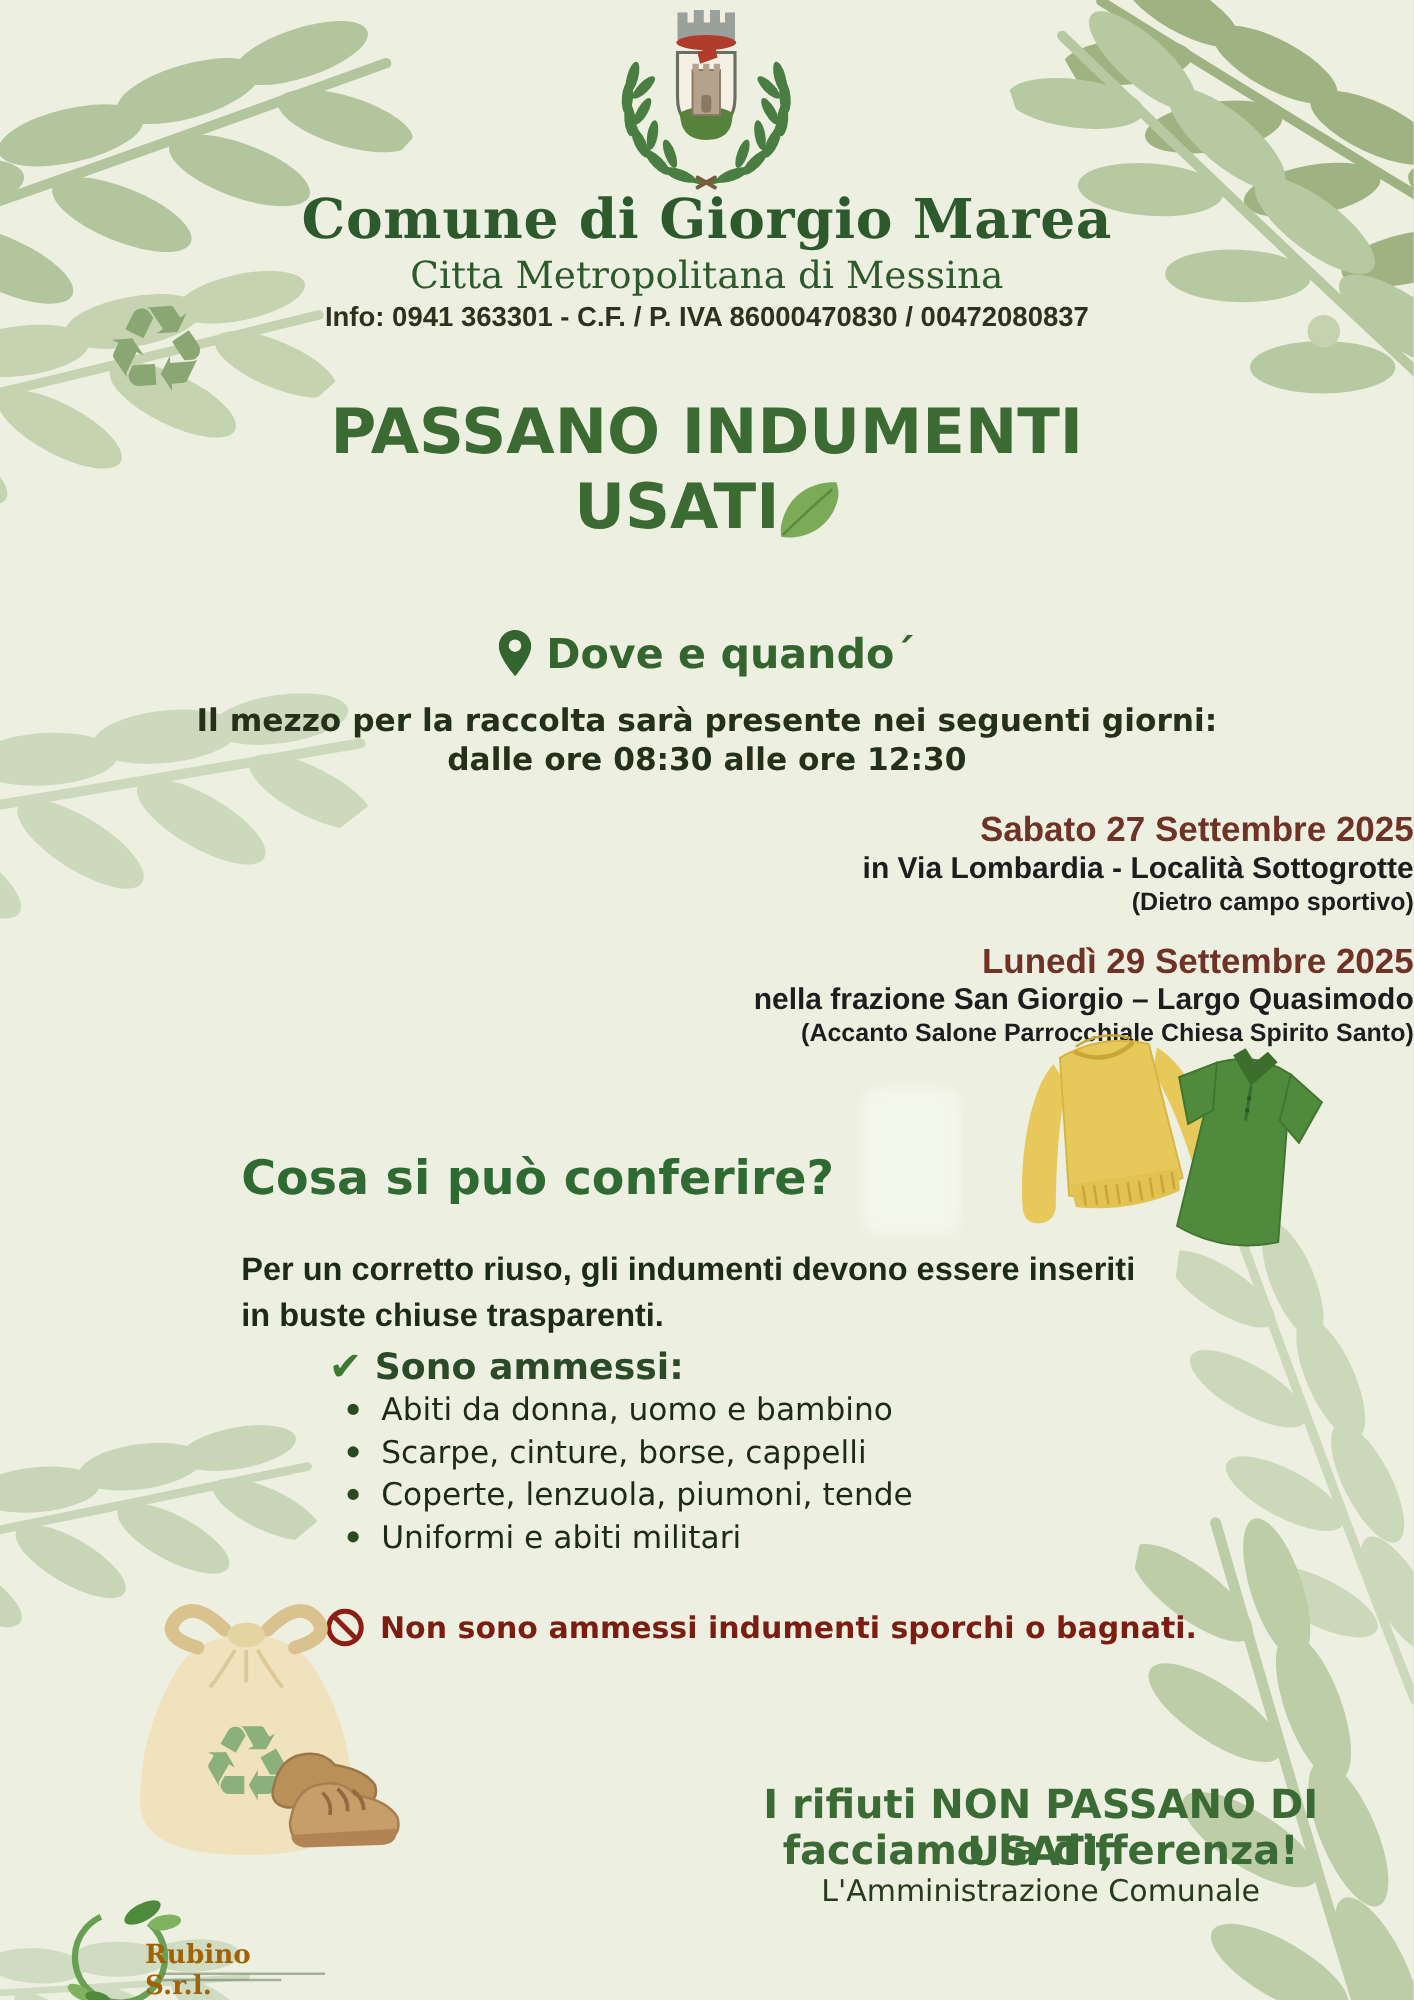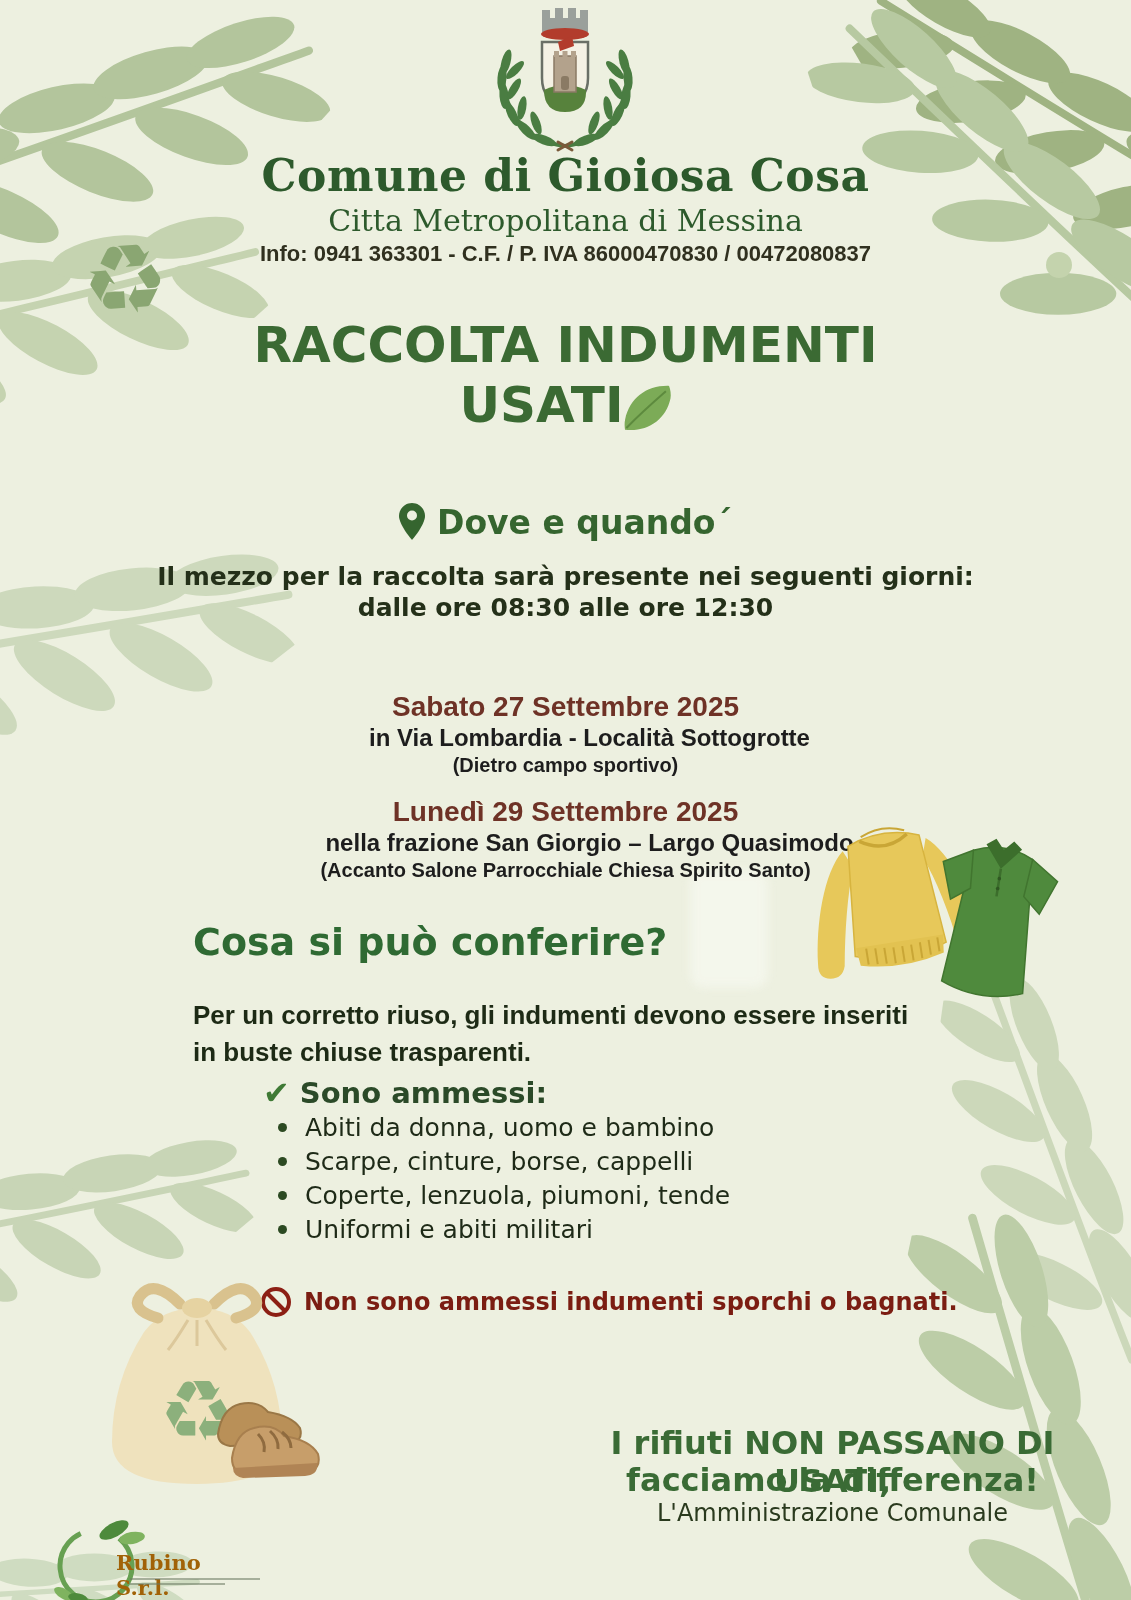--- a/index.html
+++ b/index.html
@@ -17,25 +17,25 @@
   .municipality{top:150px; font-family:"DejaVu Serif", serif; font-size:44px; font-weight:700; color:#2d5a2c; letter-spacing:.5px;}
   .subtitle{top:203px; font-family:"DejaVu Serif", serif; font-size:30px; font-weight:500; color:#2d5a2c;}
   .infoline{top:241px; font-size:22px; font-weight:700; color:#30301f; font-family:"Liberation Sans", sans-serif;}
   
   .title1{top:316px; font-size:50px; font-weight:800; color:#3b6a33; letter-spacing:0px;}
   .title2{top:376px; font-size:50px; font-weight:800; color:#3b6a33;}
   .title2 .tinner{display:inline-flex; align-items:flex-start; }
   .leafic{width:48px; height:56px; margin-top:4px; transform:rotate(12deg);}
   
   .where-head{top:503px; font-size:33px; font-weight:800; color:#35652f;}
-  .where-head .winner{display:inline-flex; align-items:flex-start; gap:12px;}
+  .where-head .winner{display:inline-flex; align-items:center; gap:12px;}
   .pinic{width:26px; height:37px;}
   .intro{top:562px; font-size:25px; font-weight:700; color:#243019;}
   .hours{top:593px; font-size:25px; font-weight:700; color:#243019;}
-  .event{position:absolute; left:0; width:100%; text-align:center; font-family:"Liberation Sans", sans-serif;margin-top:43px;}
+  .event{position:absolute; left:0; width:100%; text-align:right; font-family:"Liberation Sans", sans-serif;}
   .ev1{top:648px;} .ev2{top:753px;}
   .ev-date{font-size:28px; font-weight:700; color:#6e3226; line-height:32px;}
   .ev-place{font-size:24px; font-weight:700; color:#1d1d1d; line-height:30px;padding-left:48px;}
   .ev-note{font-size:20px; font-weight:700; color:#1d1d1d; line-height:24px;}
   
   .what-head{position:absolute; left:193px; top:920px; font-size:38px; font-weight:800; color:#2f6a33;}
   .para{position:absolute; left:193px; font-size:26px; font-weight:700; color:#1d2a15; font-family:"Liberation Sans", sans-serif;}
   .p1{top:1000px;} .p2{top:1037px;}
   .allowed-head{position:absolute; left:263px; top:1076px; font-size:29px; font-weight:800; color:#2b4a28; display:flex; align-items:center; gap:10px;}
   .checkg{font-size:32px; color:#3f7a35; font-weight:700; line-height:1;}
@@ -152,27 +152,27 @@
     <path d="M72 38 h46 v36 q0 24 -23 24 q-23 0 -23 -24 z" fill="#f4f1e4" stroke="#6a6f66" stroke-width="2.5"></path>
     <path d="M74 86 q21 -10 42 0 v2 q0 20 -21 20 q-21 0 -21 -22 z" fill="#57823c"></path>
     <path d="M88 38 l14 -6 l2 10 l-14 5 z" fill="#b23c2c"></path>
     <rect x="84" y="52" width="22" height="36" fill="#b3a28c" stroke="#8a7a64" stroke-width="1.5"></rect>
     <rect x="84" y="47" width="5" height="6" fill="#b3a28c"></rect>
     <rect x="92.5" y="47" width="5" height="6" fill="#b3a28c"></rect>
     <rect x="101" y="47" width="5" height="6" fill="#b3a28c"></rect>
     <rect x="91" y="72" width="8" height="14" rx="3" fill="#8a7a64"></rect>
   </svg>
 
-  <div class="row municipality">Comune di Gioiosa Cosa</div>
+  <div class="row municipality">Comune di Giorgio Marea</div>
   <div class="row subtitle">Citta Metropolitana di Messina</div>
   <div class="row infoline">Info: 0941 363301 - C.F. / P. IVA 86000470830 / 00472080837</div>
 
   <div class="recycle-tl">♻</div>
 
-  <div class="row title1">RACCOLTA INDUMENTI</div>
+  <div class="row title1">PASSANO INDUMENTI</div>
   <div class="row title2">
     <span class="tinner">
       <span>USATI</span>
       <svg class="leafic" viewBox="0 0 48 56">
         <path d="M40 2 C18 6 4 22 4 44 C4 48 5 51 6 54 C28 52 44 36 44 14 C44 10 42 5 40 2 Z" fill="#7cab57"></path>
         <path d="M7 52 C16 38 26 24 38 8" stroke="#5d8a3e" stroke-width="2" fill="none"></path>
       </svg>
     </span>
   </div>
 

